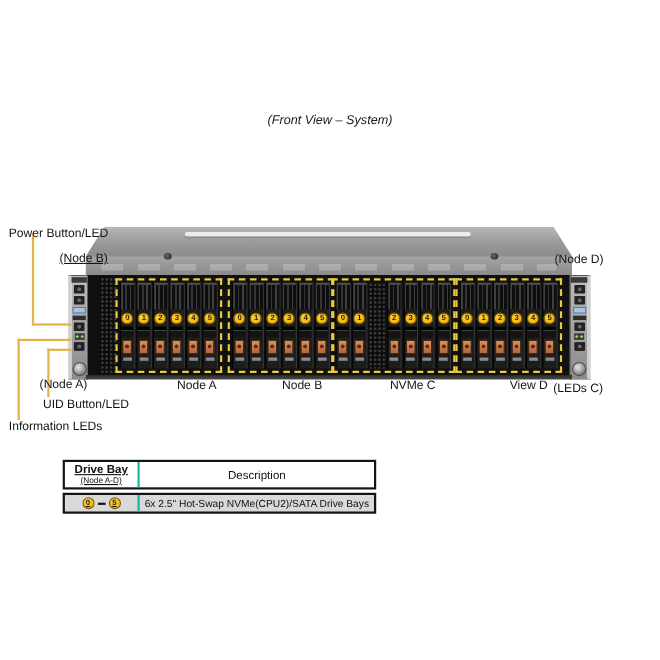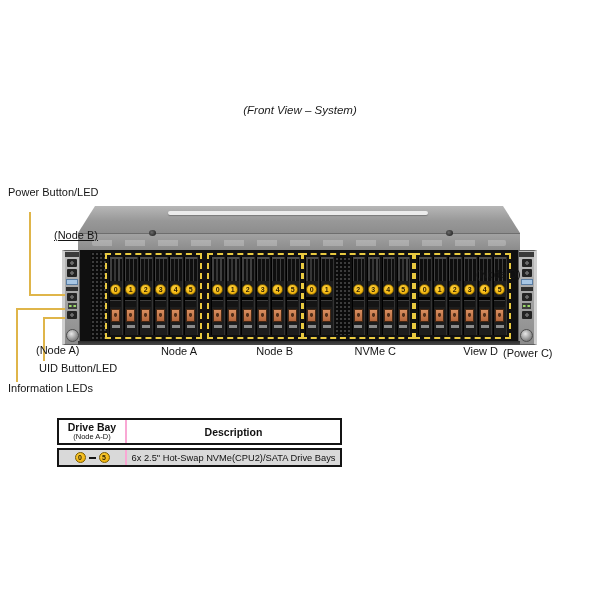--- a/index.html
+++ b/index.html
@@ -64,24 +64,24 @@
     background-image:radial-gradient(circle,#9fe06a 1px,rgba(0,0,0,0) 1.3px);background-size:4.5px 6px;}
   .ear .thumbscrew{width:13px;height:13px;margin-top:auto;margin-bottom:1px;border-radius:50%;
     background:radial-gradient(circle at 40% 35%,#e8e8e8,#8a8a8a 65%,#5f5f5f);border:1px solid #4e4e4e;box-sizing:border-box;}
   
   .line{background:var(--callout,#dfb54a);}
   .label{font-size:11px;white-space:nowrap;color:#151515;}
   .node-label{width:80px;text-align:right;font-size:11px;color:#151515;}
   
   .legend{left:57px;top:418px;width:285px;}
   .legend .hdr{display:flex;border:2px solid #141414;background:#fff;align-items:stretch;}
-  .legend .c1{width:66px;flex:none;border-right:2px solid #f9a8d4;text-align:center;padding:1px 0 2px;}
+  .legend .c1{width:66px;flex:none;border-right:2px solid #14b8a6;text-align:center;padding:1px 0 2px;text-decoration:underline;}
   .legend .c1 .t{font-size:10.5px;font-weight:bold;line-height:12px;}
   .legend .c1 .s{font-size:7.5px;line-height:8px;}
-  .legend .c2{flex:1;display:flex;align-items:center;justify-content:center;font-size:10.5px;font-weight:bold;}
+  .legend .c2{flex:1;display:flex;align-items:center;justify-content:center;font-size:10.5px;font-weight:normal;}
   .legend .row{display:flex;border:2px solid #141414;background:var(--rowbg,#d9d9d9);margin-top:3px;height:15px;align-items:stretch;}
   .legend .row .c1{display:flex;align-items:center;justify-content:center;padding:0;}
   .legend .dash{width:7px;height:2px;background:#141414;margin:0 3px;}
   .legend .row .c2{font-size:9.3px;font-weight:normal;}
   .legend .badge{margin-top:0;}
 </style>
 </head>
 <body>
 
 <div class="abs title">(Front View – System)</div>
@@ -304,27 +304,27 @@
 </div>
 <div class="abs bottom-strip"></div>
 
 <div class="abs line" style="left:29px;top:212px;width:2px;height:84px;"></div>
 <div class="abs line" style="left:29px;top:294px;width:36px;height:2px;"></div>
 <div class="abs line" style="left:16px;top:308px;width:49px;height:2px;"></div>
 <div class="abs line" style="left:16px;top:308px;width:2px;height:74px;"></div>
 <div class="abs line" style="left:43px;top:317px;width:22px;height:2px;"></div>
 <div class="abs line" style="left:43px;top:317px;width:2px;height:44px;"></div>
 
-<div class="abs label" style="left:8px;top:186px;">Power Button/LED</div>
+<div class="abs label" style="left:8px;top:206px;">Power Button/LED</div>
 <div class="abs label" style="left:54px;top:229px;text-decoration:underline;">(Node B)</div>
-<div class="abs label" style="left:476px;top:230px;margin-top:38px;">(Node D)</div>
+<div class="abs label" style="left:504px;top:230px;">(Node D)</div>
 <div class="abs label" style="left:36px;top:344px;">(Node A)</div>
 <div class="abs label" style="left:39px;top:362px;">UID Button/LED</div>
 <div class="abs label" style="left:8px;top:382px;">Information LEDs</div>
-<div class="abs label" style="left:503px;top:347px;">(Power C)</div>
+<div class="abs label" style="left:503px;top:347px;">(LEDs C)</div>
 
 <div class="abs node-label" style="left:117px;top:345px;">Node A</div>
 <div class="abs node-label" style="left:213px;top:345px;">Node B</div>
 <div class="abs node-label" style="left:316px;top:345px;">NVMe C</div>
 <div class="abs node-label" style="left:418px;top:345px;">View D</div>
 
 <div class="abs legend">
   <div class="hdr">
     <div class="c1">
       <div class="t">Drive Bay</div>

